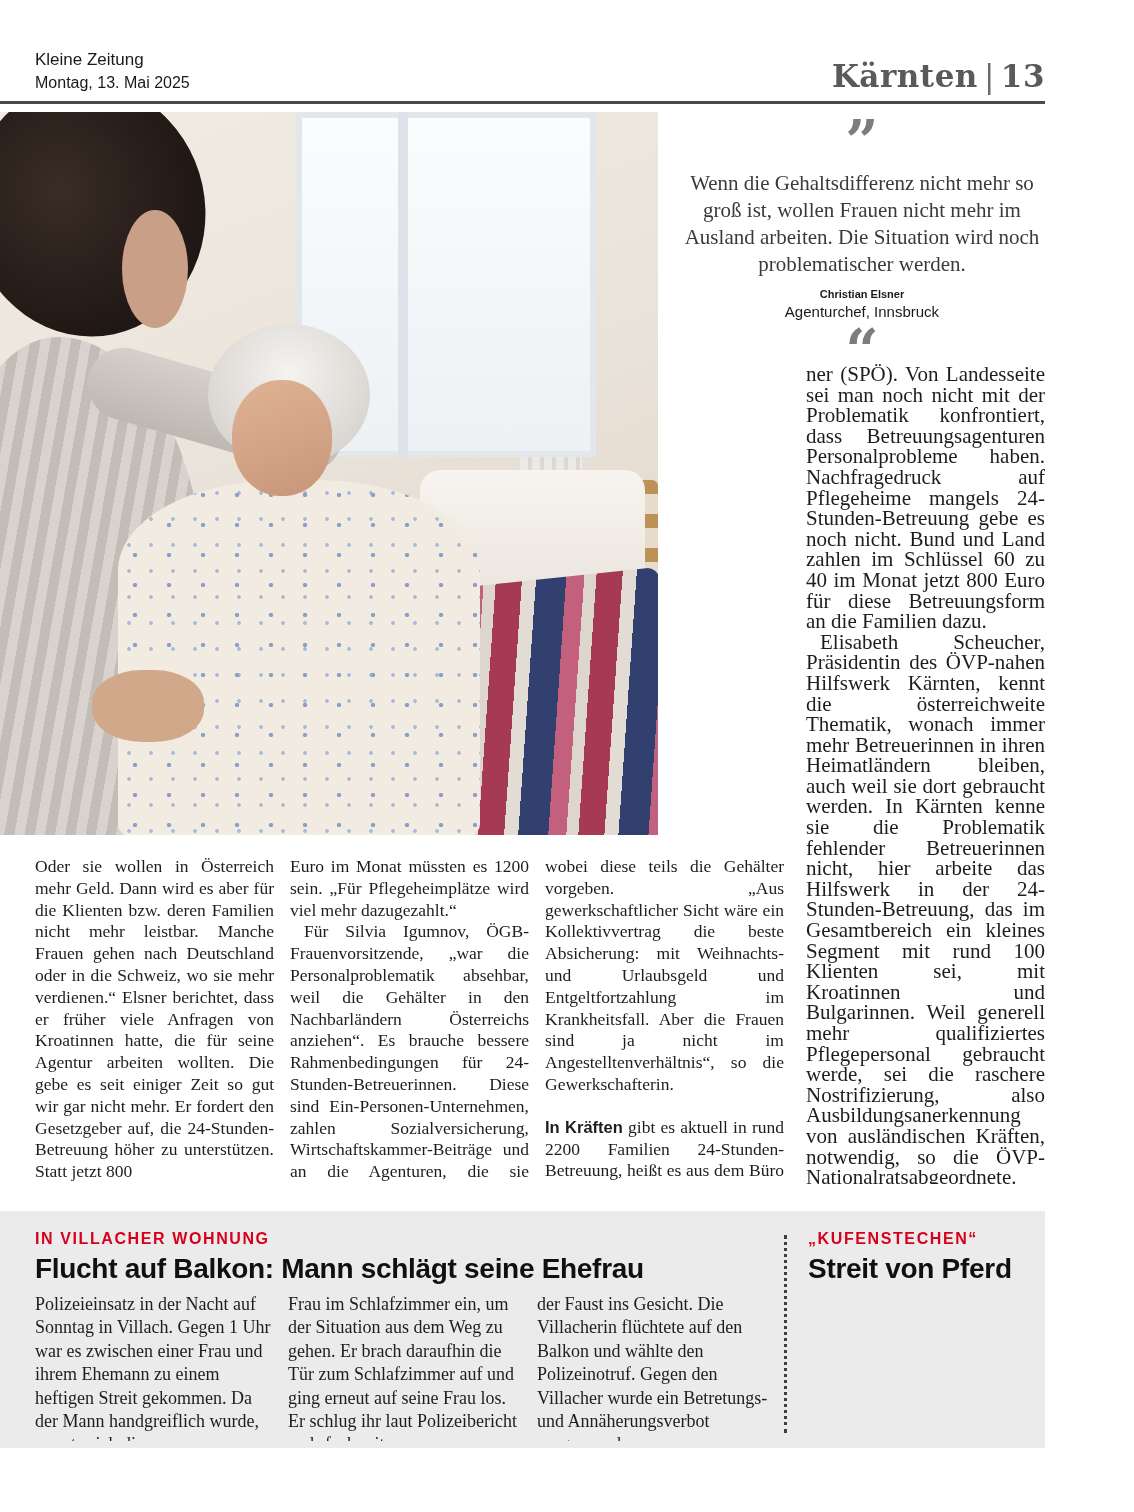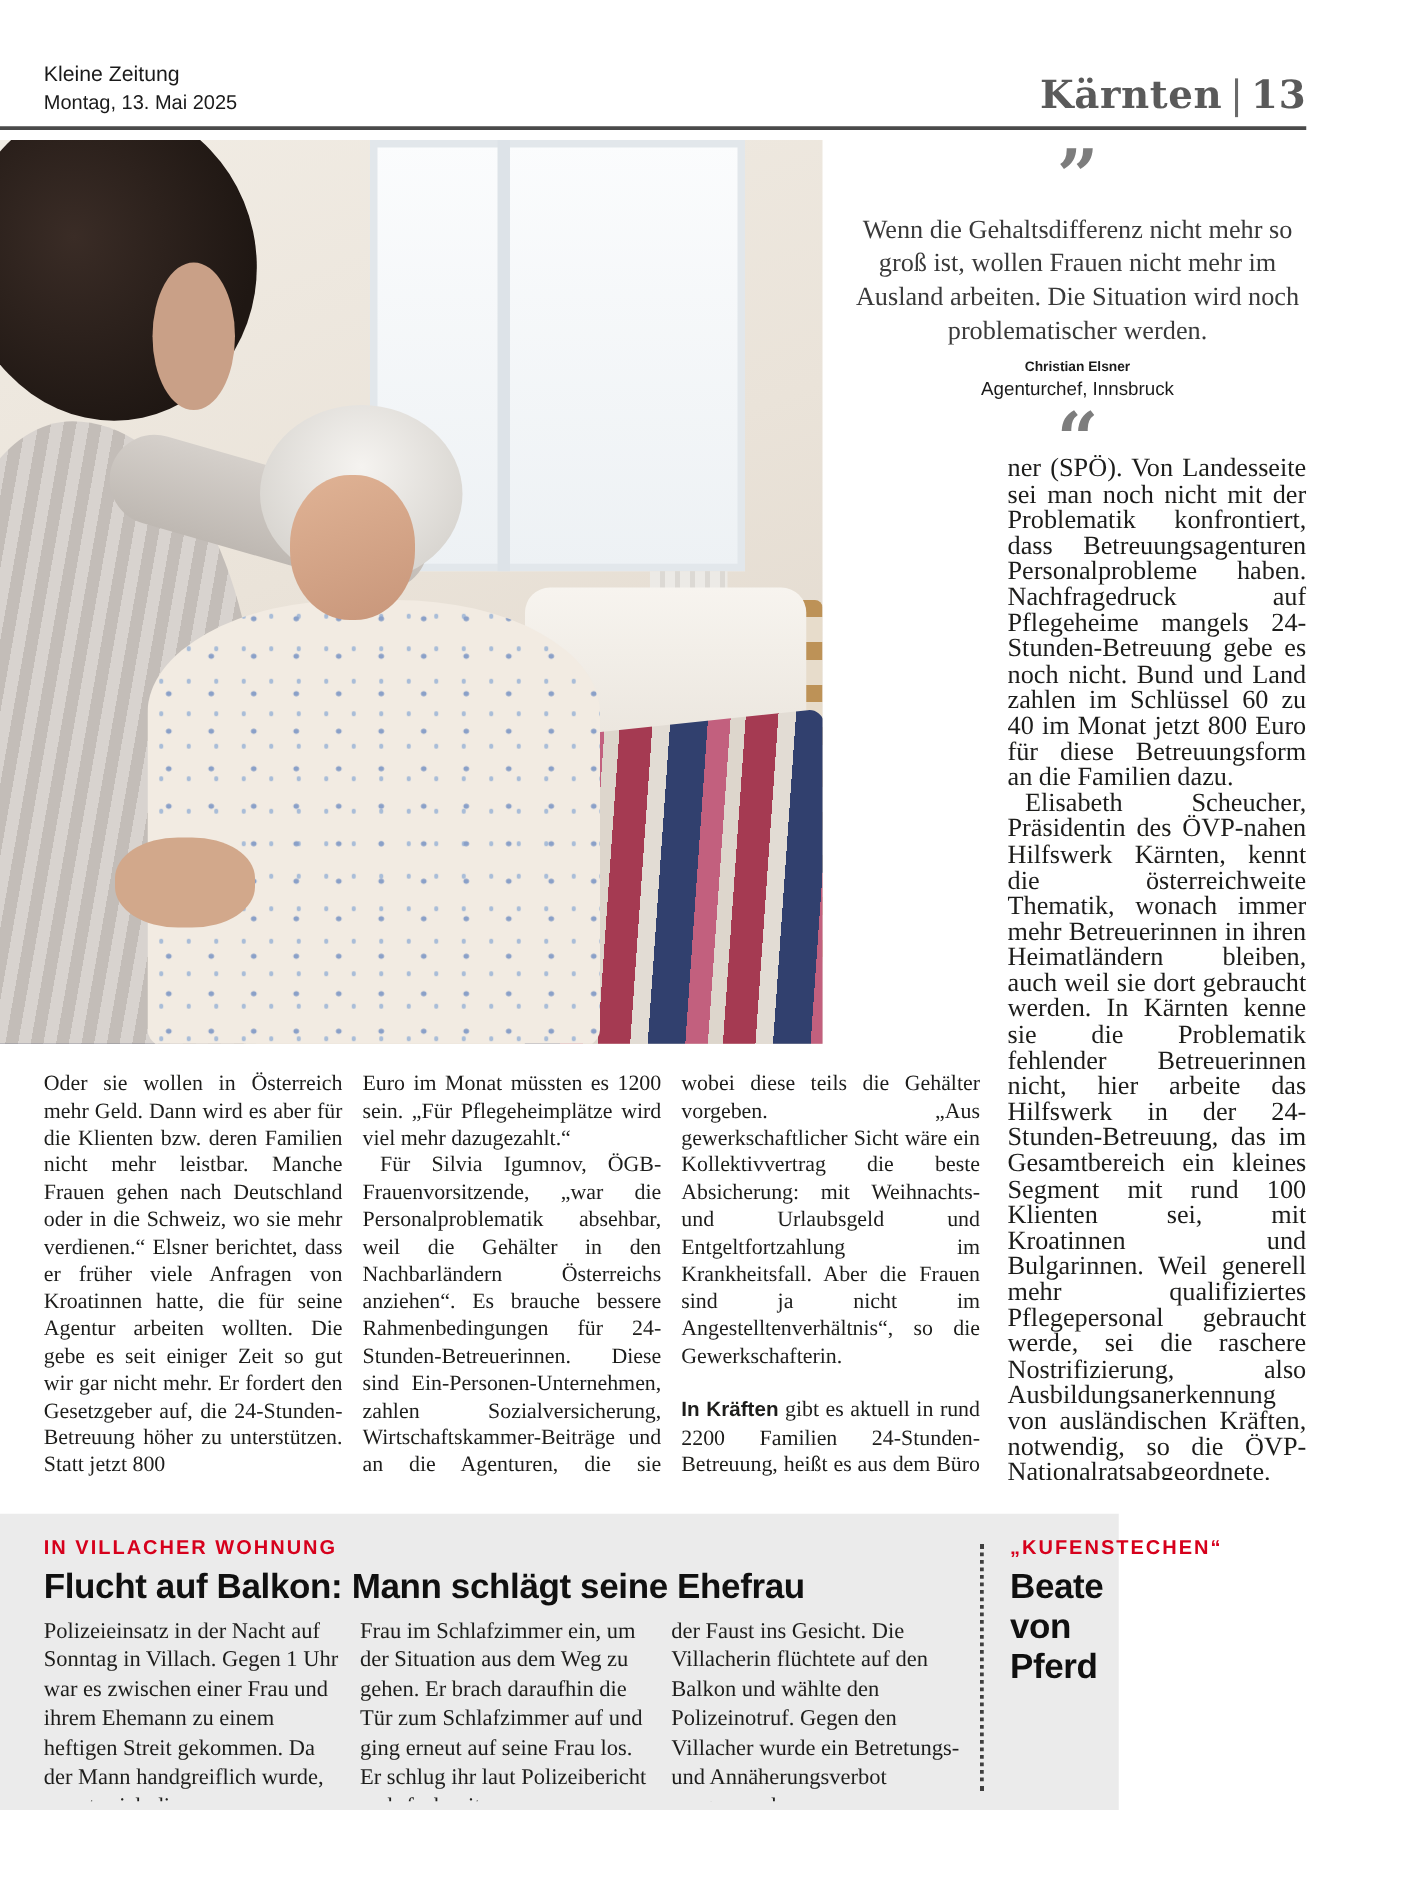--- a/index.html
+++ b/index.html
@@ -85,21 +85,21 @@
   .body-text p { margin: 0; }
   .col  { position: absolute; top: 856px; width: 239px; height: 328px; overflow: hidden; }
   .col1 { left: 35px; }  .col2 { left: 290px; }  .col3 { left: 545px; }
   .col-right { position: absolute; left: 806px; top: 364px; width: 239px; height: 820px;
                overflow: hidden; line-height: 20.6px; font-size: 21px; }
   .indent { text-indent: 14px; }
   .gap-top { margin-top: 21px !important; }
   .lead-bold { font-family: "Liberation Sans", sans-serif; font-weight: bold; font-size: 16.5px; }
 
   
-  .band { position: absolute; left: 0; top: 1211px; width: 895px; height: 237px; background: #ebebeb; }
+  .band { position: absolute; left: 0; top: 1211px; width: 1045px; height: 237px; background: #ebebeb; }
   .band > div { position: absolute; }
   .kicker { font-family: "Liberation Sans", sans-serif; font-weight: bold;
             font-size: 16px; letter-spacing: 1.6px; color: #d6001c; }
   .headline { font-family: "Liberation Sans", sans-serif; font-weight: bold;
               font-size: 28px; color: #101010; letter-spacing: -0.3px; }
   .kick-left  { left: 35px; top: 19px; }
   .head-left  { left: 35px; top: 42px; }
   .bcol { top: 82px; width: 238px; height: 148px; overflow: hidden;
           font-size: 18px; line-height: 23.4px; text-align: left; hyphens: auto; }
   .bcol1 { left: 35px; }  .bcol2 { left: 288px; }  .bcol3 { left: 537px; }
@@ -166,16 +166,16 @@
   </div>
 
   <div class="band">
     <div class="kicker kick-left">IN VILLACHER WOHNUNG</div>
     <div class="headline head-left">Flucht auf Balkon: Mann schlägt seine Ehefrau</div>
     <div class="bcol bcol1">Polizeieinsatz in der Nacht auf Sonntag in Villach. Gegen 1 Uhr war es zwischen einer Frau und ihrem Ehemann zu einem heftigen Streit gekommen. Da der Mann handgreiflich wurde, sperrte sich die</div>
     <div class="bcol bcol2">Frau im Schlafzimmer ein, um der Situation aus dem Weg zu gehen. Er brach daraufhin die Tür zum Schlafzimmer auf und ging erneut auf seine Frau los. Er schlug ihr laut Polizeibericht mehrfach mit</div>
     <div class="bcol bcol3">der Faust ins Gesicht. Die Villacherin flüchtete auf den Balkon und wählte den Polizeinotruf. Gegen den Villacher wurde ein Betretungs- und Annäherungsverbot ausgesprochen.</div>
     <div class="divider"></div>
     <div class="kicker kick-right">„KUFENSTECHEN“</div>
-    <div class="headline head-right">Beate von Pferd</div>
+    <div class="headline head-right">Streit von Pferd</div>
   </div>
 
 </div>
 
 </body></html>

